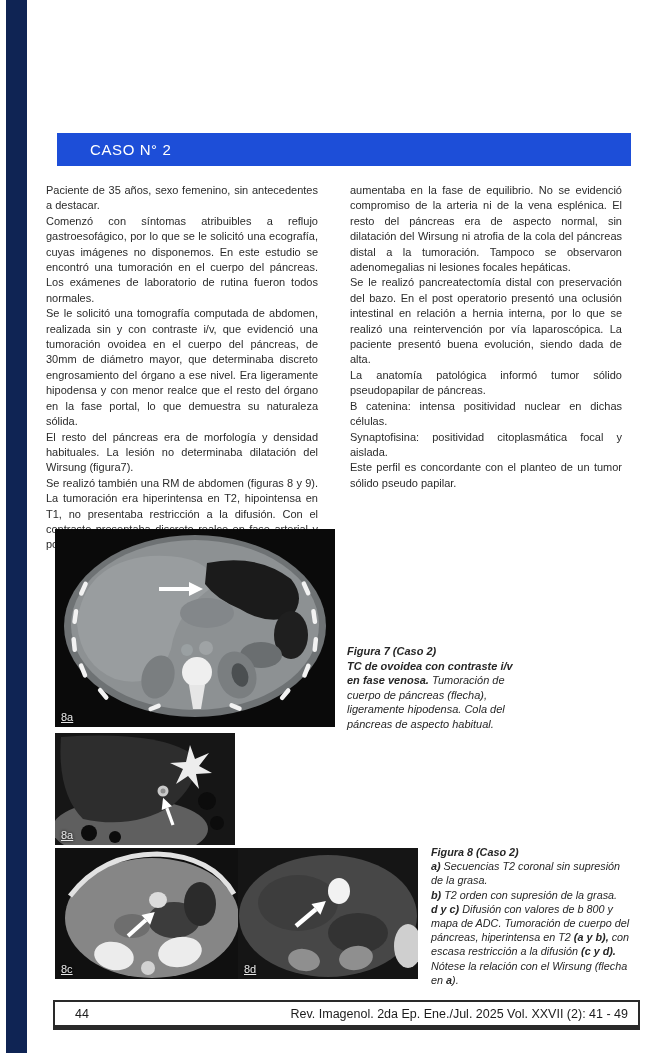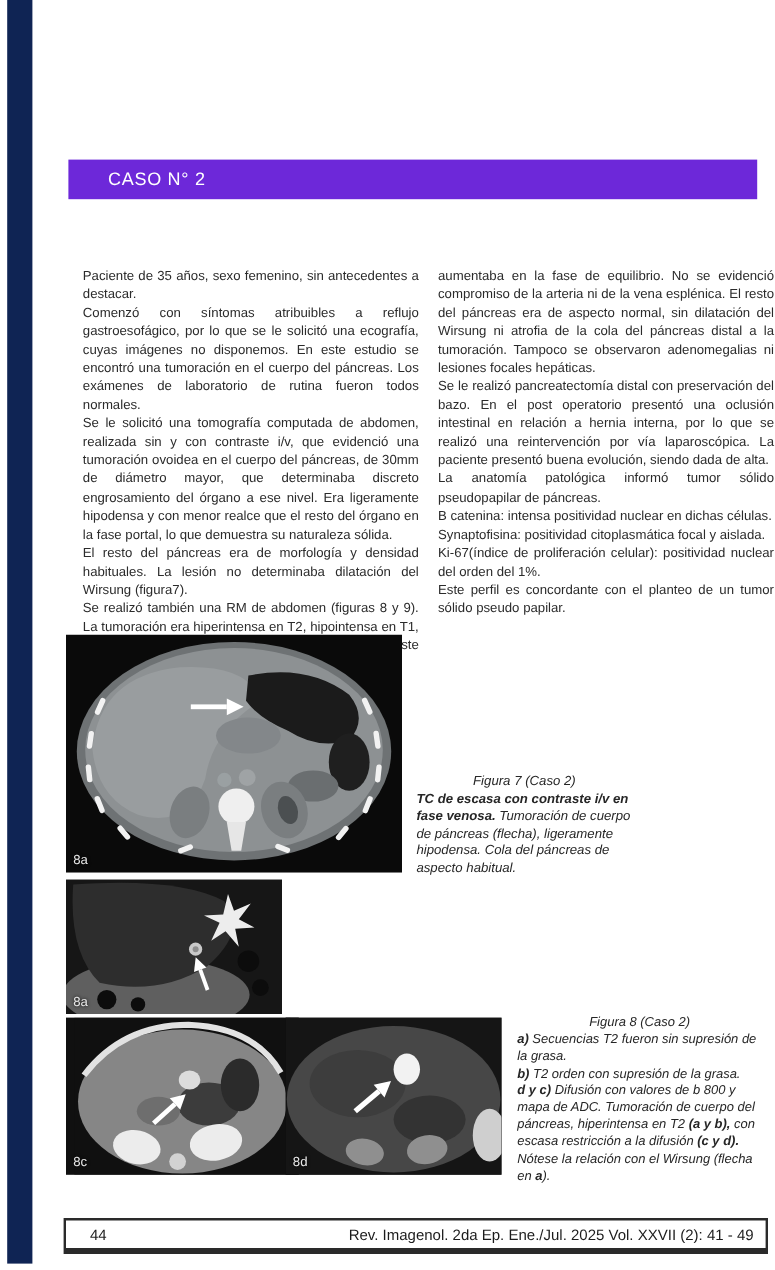--- a/index.html
+++ b/index.html
@@ -2,51 +2,52 @@
 <html lang="es"><head>
 <meta charset="utf-8">
 <style>
   html,body{margin:0;padding:0;background:#ffffff;}
   .page{
     position:relative;width:646px;height:1058px;background:#ffffff;overflow:hidden;
     font-family:"Liberation Sans","DejaVu Sans",sans-serif;color:#2b2b2b;
   }
   .side-strip{position:absolute;left:6px;top:0;width:21px;height:1053px;background:#0f2454;}
   .header-bar{
-    position:absolute;left:57px;top:133px;width:574px;height:33px;background:#6d28d9;
+    position:absolute;left:57px;top:133px;width:574px;height:33px;background:#1d4ed8;
     color:#ffffff;font-size:15px;letter-spacing:.6px;line-height:33px;padding-left:33px;box-sizing:border-box;
   }
-  .columns{position:absolute;left:69px;top:183px;width:576px;display:flex;gap:16px;margin-top:40px;}
+  .columns{position:absolute;left:46px;top:183px;width:576px;display:flex;gap:32px;}
   .col{width:280px;font-size:11px;line-height:15.4px;text-align:justify;}
   .col p{margin:0;}
   
   .ct-figure{position:absolute;left:55px;top:529px;width:280px;height:198px;background:#080808;}
   .mri-grid{position:absolute;left:55px;top:733px;width:363px;height:246px;}
   .mri-cell{position:absolute;background:#101010;overflow:hidden;}
   .cell-a{left:0;top:0;width:180px;height:112px;}
   .cell-b{left:183px;top:0;width:180px;height:112px;}
   .cell-c{left:0;top:115px;width:194px;height:131px;}
   .cell-d{left:183px;top:115px;width:180px;height:131px;}
   .panel-label{
     position:absolute;left:6px;bottom:4px;color:#e8e8e8;font-size:11px;line-height:12px;
     text-shadow:0 0 3px #000;
+    text-decoration:underline;
   }
   .ct-figure svg,.mri-cell svg{display:block;width:100%;height:100%;}
   
   .caption{position:absolute;font-style:italic;color:#262626;}
   .cap7{left:347px;top:644px;width:180px;font-size:11px;line-height:14.6px;}
   .cap8{left:431px;top:845px;width:204px;font-size:10.8px;line-height:14.2px;}
-  .cap-title{font-weight:normal;display:block;text-align:center;}
+  .cap-title{font-weight:bold;display:block;}
   .cap-b{font-weight:bold;}
   
   .footer-box{
     position:absolute;left:53px;top:1000px;width:587px;height:30px;box-sizing:border-box;
     border:2px solid #2a2a2a;border-bottom-width:5px;background:#ffffff;
     display:flex;align-items:center;justify-content:space-between;
-    padding:0 10px 0 20px;font-size:12.5px;color:#1c1c1c;margin-top:15px;
+    padding:0 10px 0 20px;font-size:12.5px;color:#1c1c1c;
   }
 </style>
 </head>
 <body>
 
 <div class="page">
 
   <div class="side-strip"></div>
 
   <div class="header-bar">
@@ -60,21 +61,20 @@
       <p>Se le solicitó una tomografía computada de abdomen, realizada sin y con contraste i/v, que evidenció una tumoración ovoidea en el cuerpo del páncreas, de 30mm de diámetro mayor, que determinaba discreto engrosamiento del órgano a ese nivel. Era ligeramente hipodensa y con menor realce que el resto del órgano en la fase portal, lo que demuestra su naturaleza sólida.</p>
       <p>El resto del páncreas era de morfología y densidad habituales. La lesión no determinaba dilatación del Wirsung (figura7).</p>
       <p>Se realizó también una RM de abdomen (figuras 8 y 9). La tumoración era hiperintensa en T2, hipointensa en T1, no presentaba restricción a la difusión. Con el contraste presentaba discreto realce en fase arterial y portal que</p>
     </div>
     <div class="col">
       <p>aumentaba en la fase de equilibrio. No se evidenció compromiso de la arteria ni de la vena esplénica. El resto del páncreas era de aspecto normal, sin dilatación del Wirsung ni atrofia de la cola del páncreas distal a la tumoración. Tampoco se observaron adenomegalias ni lesiones focales hepáticas.</p>
       <p>Se le realizó pancreatectomía distal con preservación del bazo. En el post operatorio presentó una oclusión intestinal en relación a hernia interna, por lo que se realizó una reintervención por vía laparoscópica. La paciente presentó buena evolución, siendo dada de alta.</p>
       <p>La anatomía patológica informó tumor sólido pseudopapilar de páncreas.</p>
       <p>B catenina: intensa positividad nuclear en dichas células.</p>
       <p>Synaptofisina: positividad citoplasmática focal y aislada.</p>
-      <p>Ki-67(índice de proliferación celular): positividad nuclear del orden del 1%.</p>
       <p>Este perfil es concordante con el planteo de un tumor sólido pseudo papilar.</p>
     </div>
   </div>
 
   <div class="ct-figure">
     <svg viewBox="0 0 280 198">
       <rect width="280" height="198" fill="#0a0a0a"></rect>
       <ellipse cx="140" cy="97" rx="131" ry="91" fill="#6e7274"></ellipse>
       <ellipse cx="140" cy="96" rx="124" ry="85" fill="#8d9193"></ellipse>
       <path d="M22,95 Q28,34 95,27 Q152,24 162,55 Q122,80 116,120 Q102,162 60,150 Q26,136 22,95 Z" fill="#999d9f"></path>
@@ -106,21 +106,21 @@
       <g transform="translate(104,60)">
         <rect y="-2" width="30" height="4" fill="#ffffff"></rect>
         <polygon points="30,-7 44,0 30,7" fill="#ffffff"></polygon>
       </g>
     </svg>
     <span class="panel-label">8a</span>
   </div>
 
   <div class="caption cap7">
     <span class="cap-title">Figura 7 (Caso 2)</span>
-    <span class="cap-b">TC de escasa con contraste i/v en fase venosa.</span><span> Tumoración de cuerpo de páncreas (flecha), ligeramente hipodensa. Cola del páncreas de aspecto habitual.</span>
+    <span class="cap-b">TC de ovoidea con contraste i/v en fase venosa.</span><span> Tumoración de cuerpo de páncreas (flecha), ligeramente hipodensa. Cola del páncreas de aspecto habitual.</span>
   </div>
 
   <div class="mri-grid">
 
     <div class="mri-cell cell-a">
       <svg viewBox="0 0 180 112">
         <rect width="180" height="112" fill="#161616"></rect>
         <ellipse cx="75" cy="96" rx="78" ry="30" fill="#5f5f5f"></ellipse>
         <path d="M6,4 Q95,-2 132,18 Q152,42 118,72 Q78,97 28,86 Q2,60 6,4 Z" fill="#2d2d2d"></path>
         <circle cx="34" cy="100" r="8" fill="#0c0c0c"></circle>
@@ -174,21 +174,21 @@
           <polygon points="26,-7 39,0 26,7" fill="#ffffff"></polygon>
         </g>
       </svg>
       <span class="panel-label">8d</span>
     </div>
 
   </div>
 
   <div class="caption cap8">
     <span class="cap-title">Figura 8 (Caso 2)</span>
-    <span class="cap-b">a)</span><span> Secuencias T2 fueron sin supresión de la grasa.</span><br>
+    <span class="cap-b">a)</span><span> Secuencias T2 coronal sin supresión de la grasa.</span><br>
     <span class="cap-b">b)</span><span> T2 orden con supresión de la grasa.</span><br>
     <span class="cap-b">d y c)</span><span> Difusión con valores de b 800 y mapa de ADC. Tumoración de cuerpo del páncreas, hiperintensa en T2 </span><span class="cap-b">(a y b),</span><span> con escasa restricción a la difusión </span><span class="cap-b">(c y d).</span><span> Nótese la relación con el Wirsung (flecha en </span><span class="cap-b">a</span><span>).</span>
   </div>
 
   <div class="footer-box">
     <span>44</span>
     <span>Rev. Imagenol. 2da Ep. Ene./Jul. 2025 Vol. XXVII (2): 41 - 49</span>
   </div>
 
 </div>

